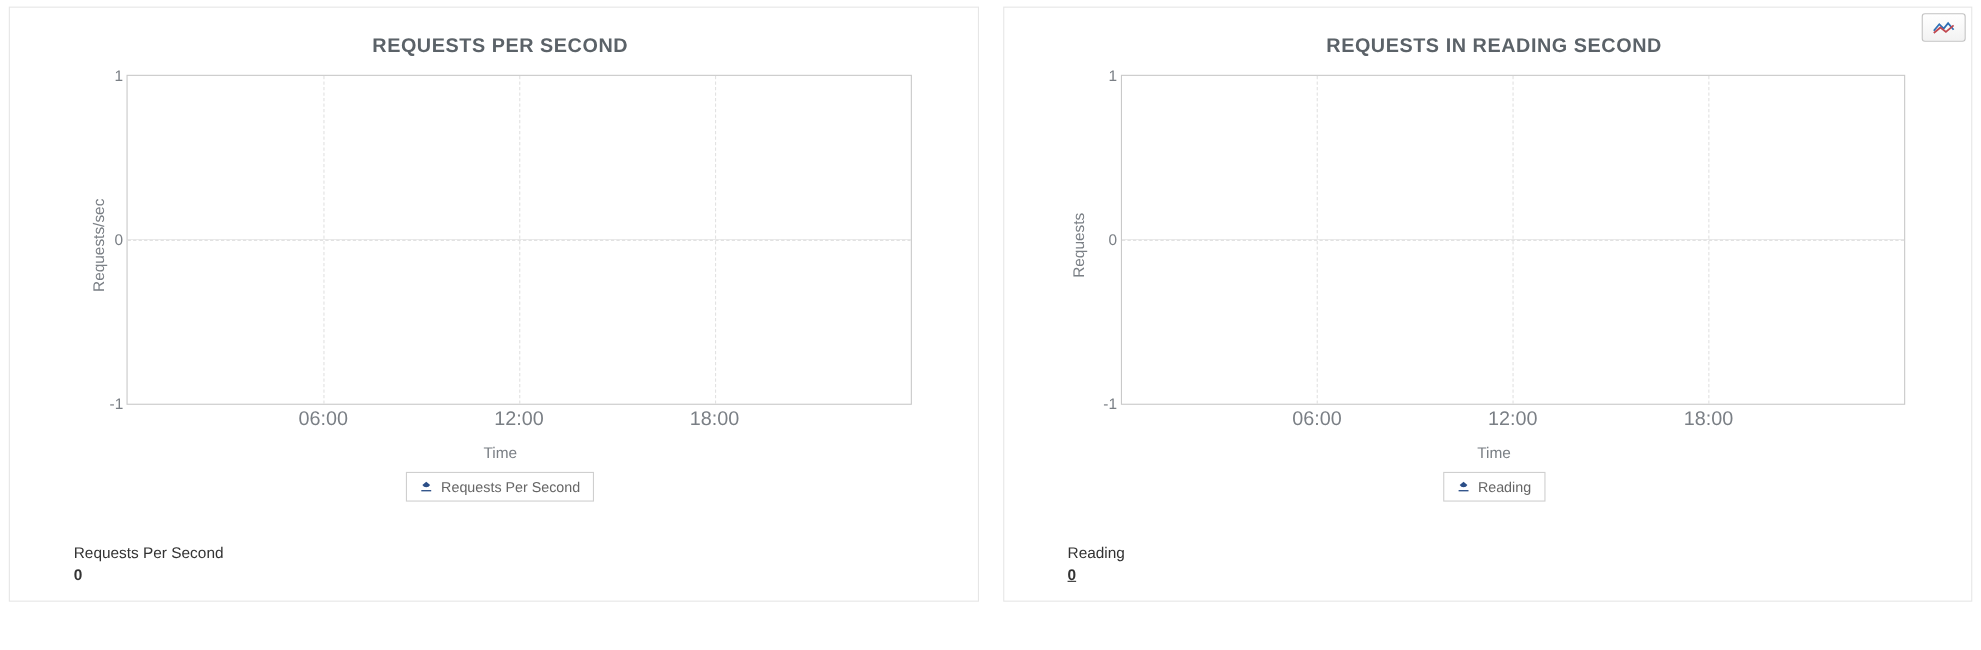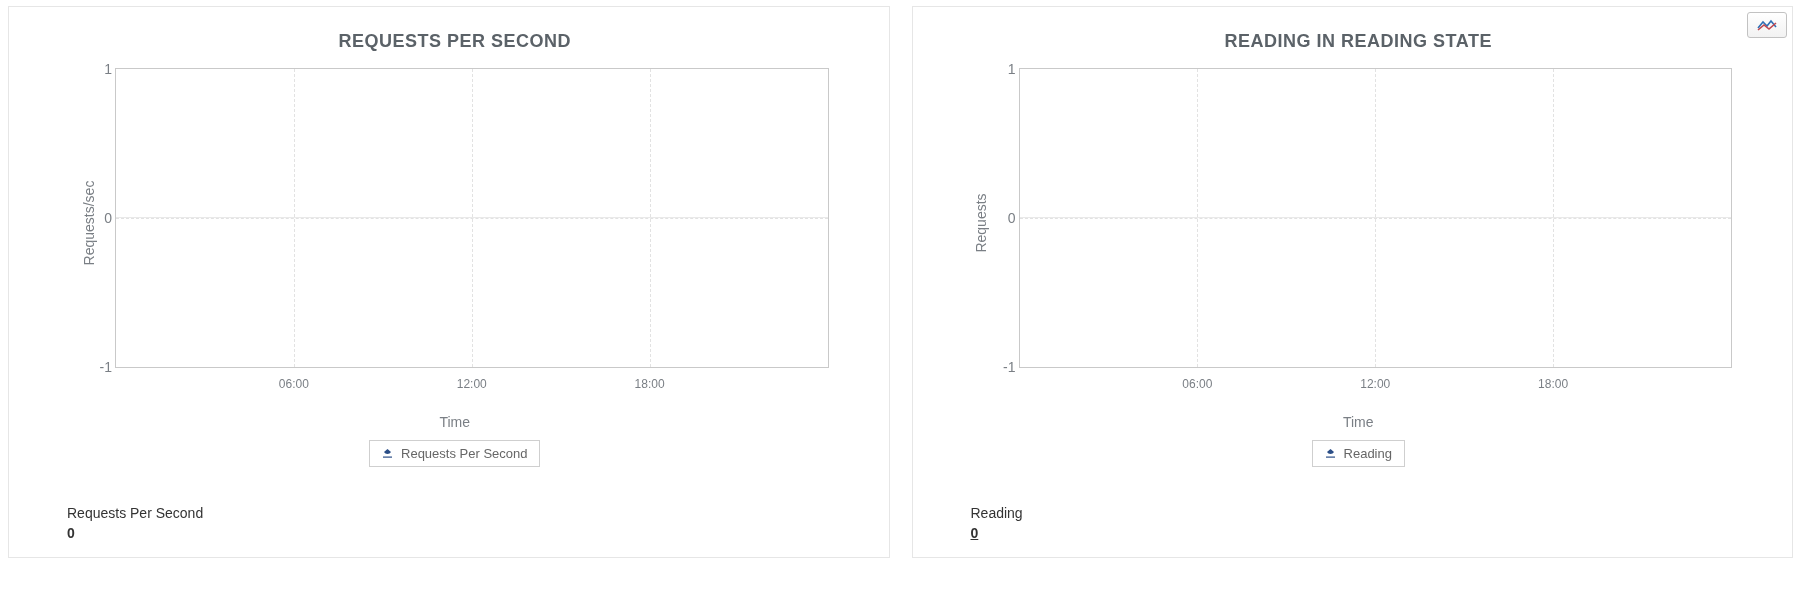--- a/index.html
+++ b/index.html
@@ -80,28 +80,28 @@
     left: -4px;
     transform: translate(-100%, -50%);
     color: #7a7f85;
     font-size: 14px;
   }
   .xtick {
     position: absolute;
     bottom: -24px;
     transform: translateX(-50%);
     color: #7a7f85;
-    font-size: 12px;
+    font-size: 18px;
     margin-top: 40px;
   }
   .xlabel {
     text-align: center;
     color: #7a7f85;
     font-size: 14px;
-    margin-top: 26px;
+    margin-top: 15px;
   }
   .legend {
     display: flex;
     justify-content: center;
     margin-top: 10px;
   }
   .legend-box {
     border: 1px solid #cfcfcf;
     padding: 5px 12px;
     display: flex;
@@ -196,21 +196,21 @@
       </div>
     </div>
 
     <div class="stat-block">
       <div class="stat-label">Requests Per Second</div>
       <div class="stat-value">0</div>
     </div>
   </div>
 
   <div class="panel">
-    <div class="panel-title">READING IN READING STATE</div>
+    <div class="panel-title">REQUESTS IN READING SECOND</div>
 
     <div class="chart-wrap">
       <div class="ylabel">Requests</div>
 
       <div class="plot">
         <div class="gridline-h" style="top:50%;"></div>
         <div class="gridline-v" style="left:25%;"></div>
         <div class="gridline-v" style="left:50%;"></div>
         <div class="gridline-v" style="left:75%;"></div>
 

